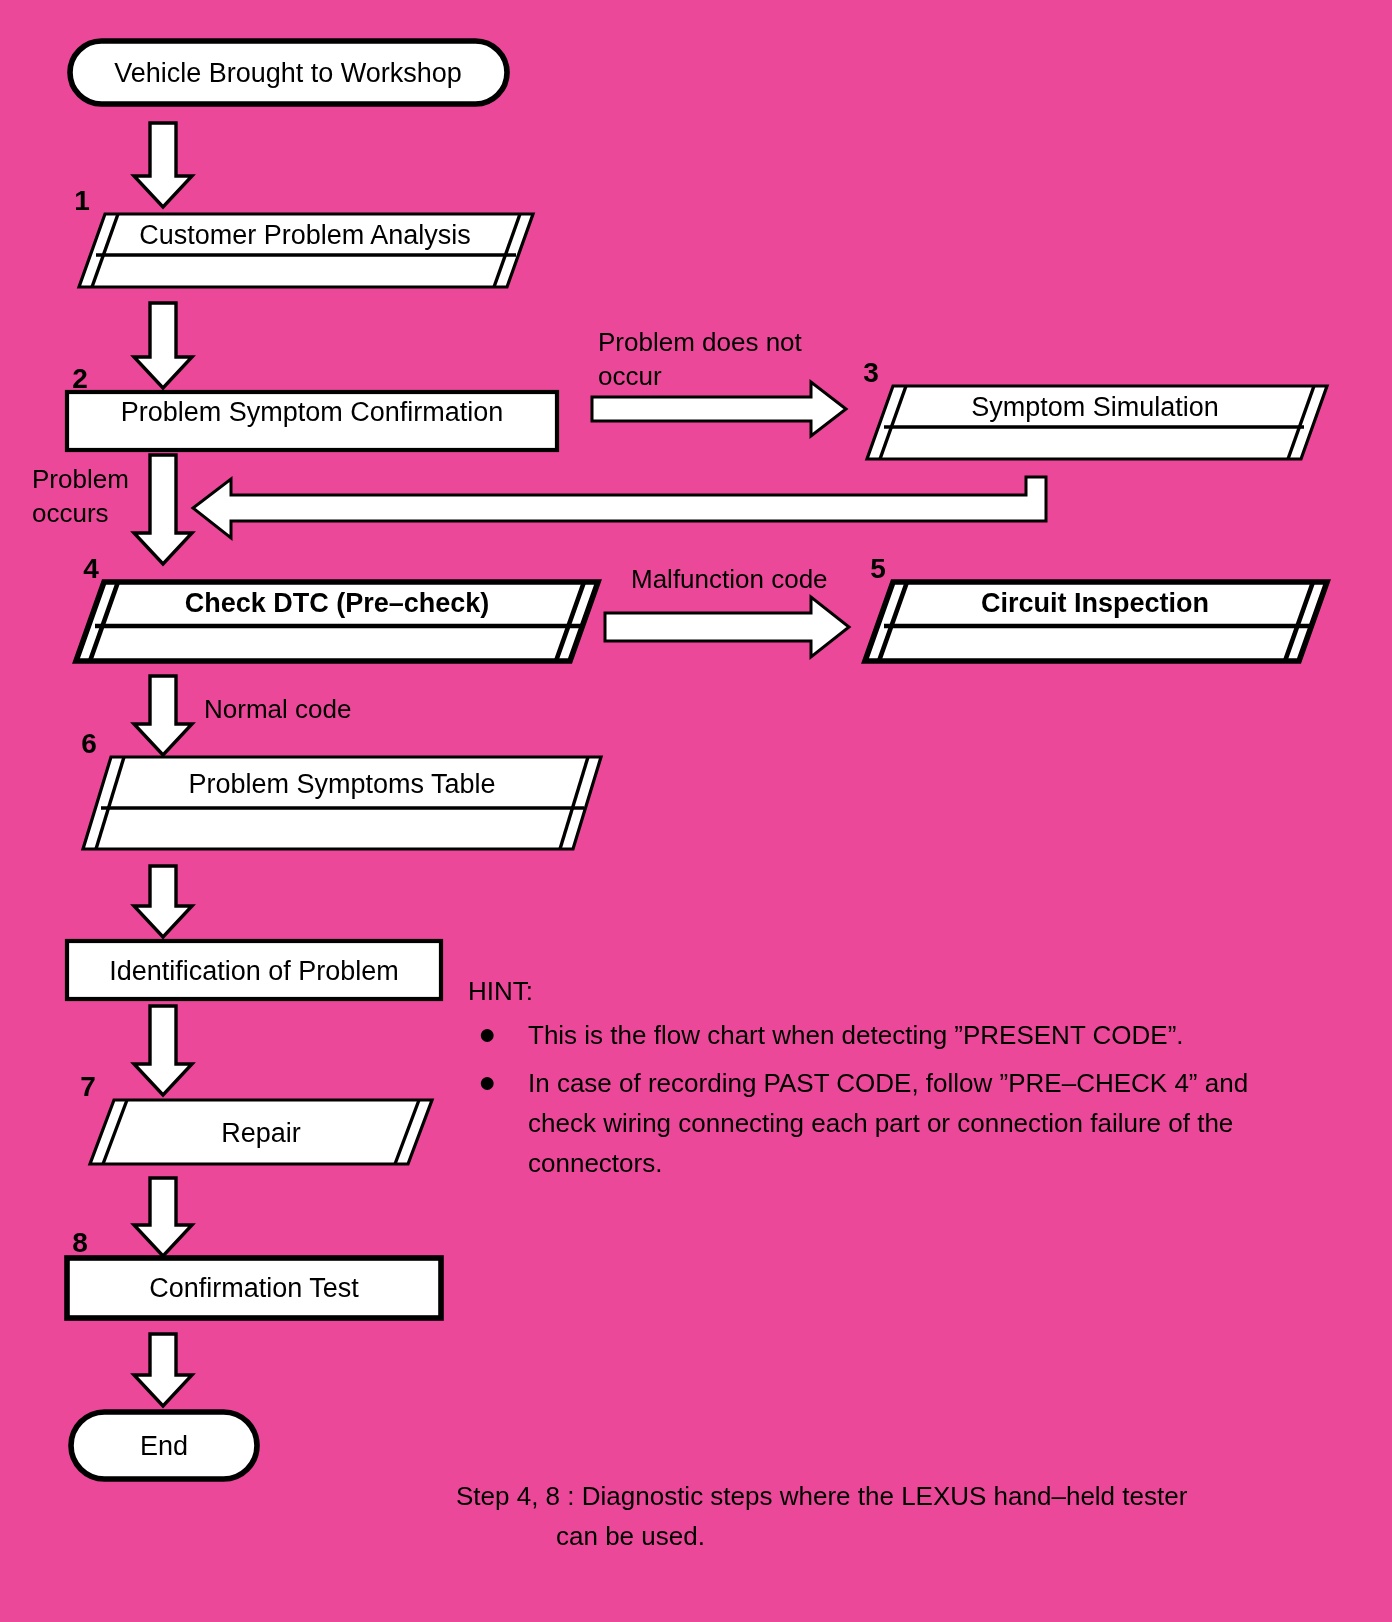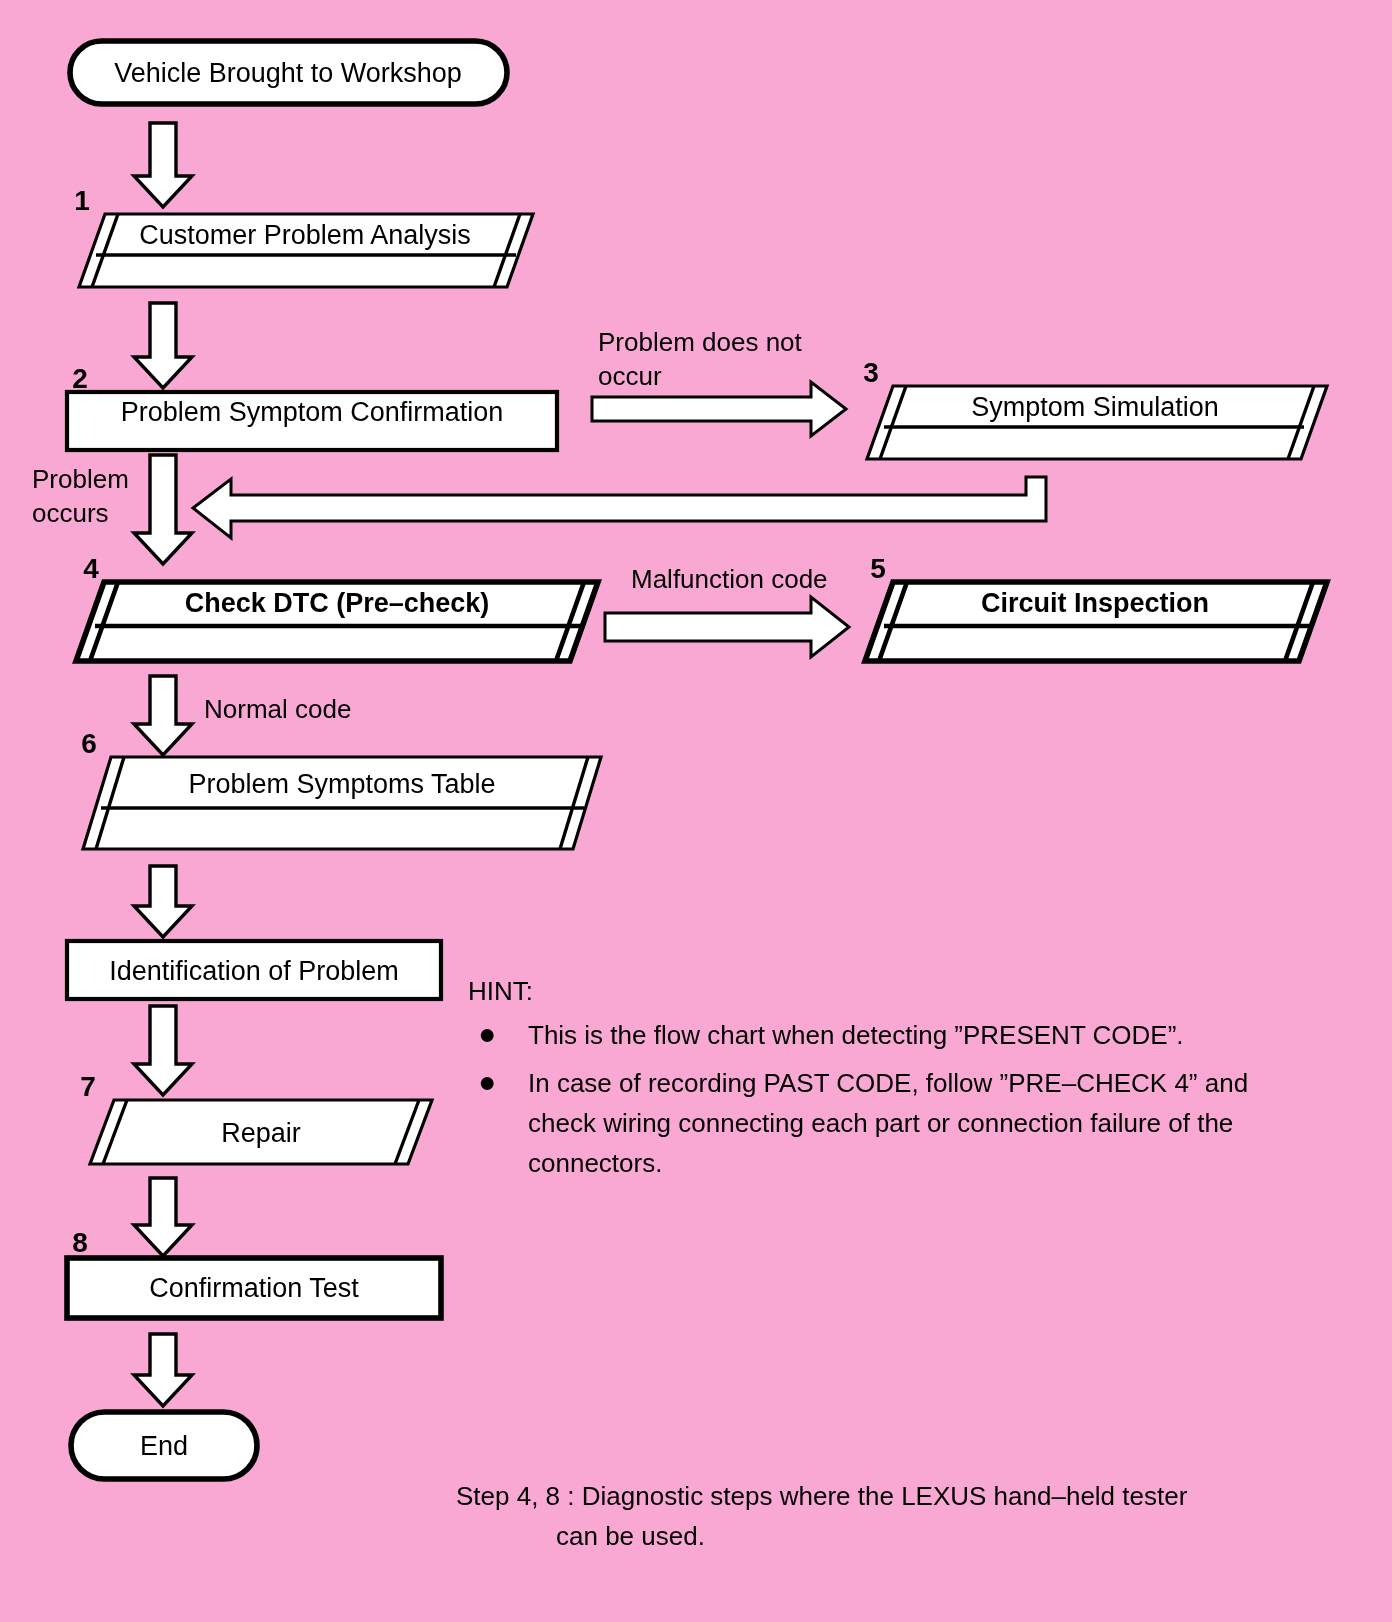--- a/index.html
+++ b/index.html
@@ -9,21 +9,21 @@
     background: #ffffff;
   }
   body {
     font-family: "Liberation Sans", sans-serif;
     color: #000000;
   }
   #page {
     position: relative;
     width: 1392px;
     height: 1622px;
-    background: #f9a8d4;
+    background: #ec4899;
     overflow: hidden;
   }
   svg#flow {
     position: absolute;
     left: 0;
     top: 0;
     width: 1392px;
     height: 1622px;
     display: block;
   }

